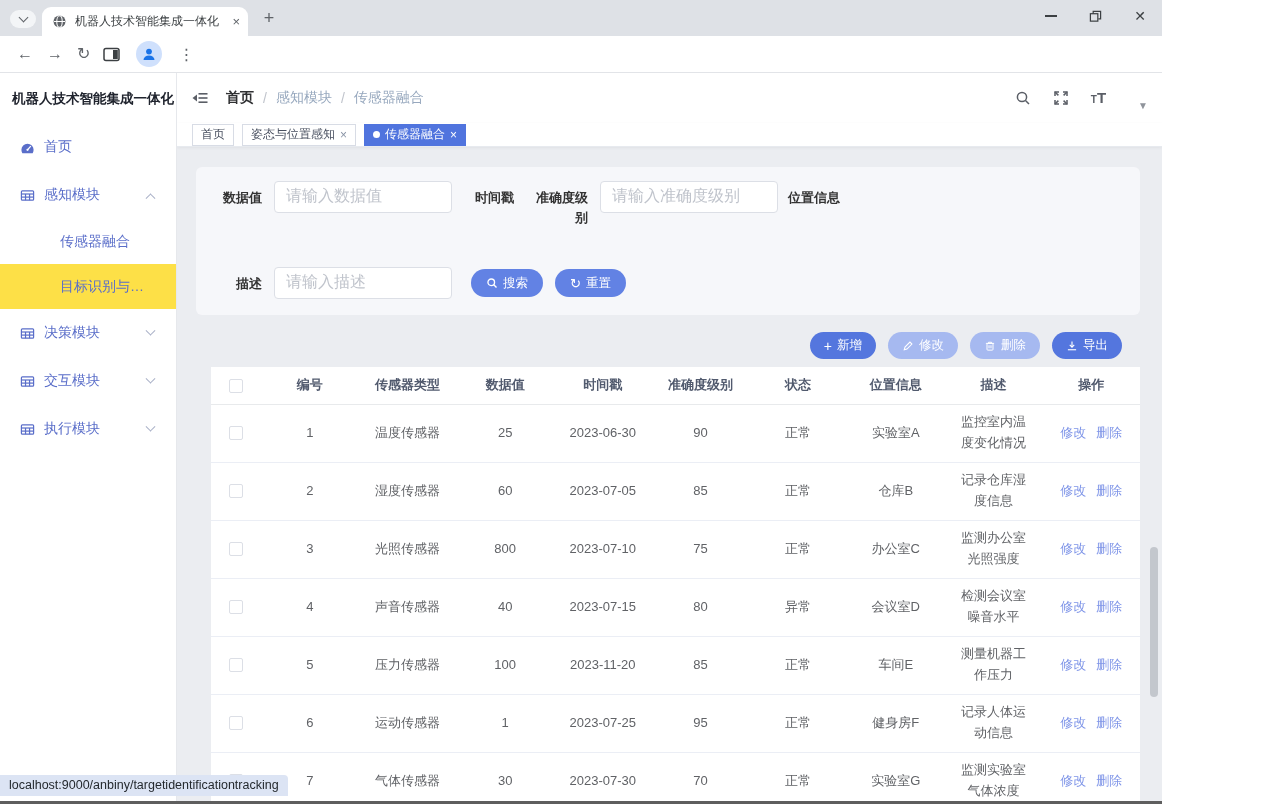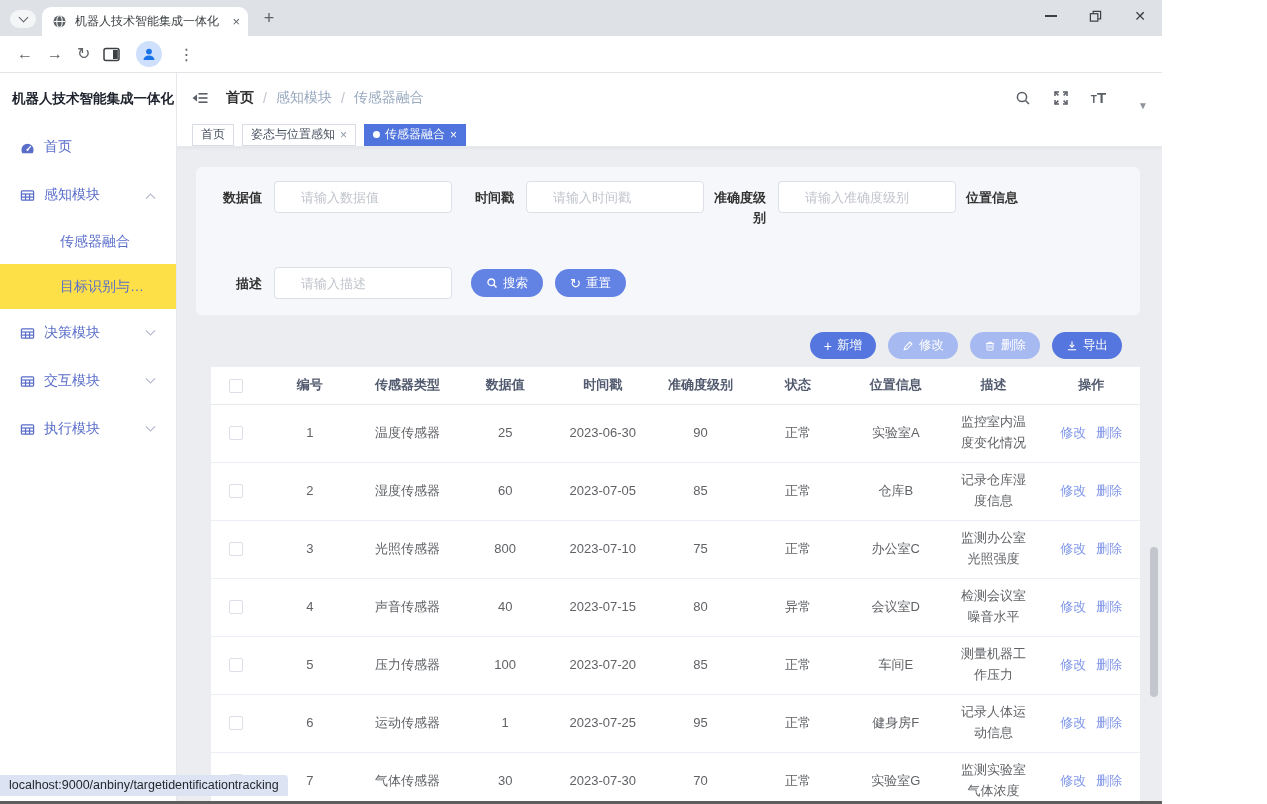--- a/index.html
+++ b/index.html
@@ -62,21 +62,21 @@
   .tag.active{background:#5074de;border-color:#5074de;color:#fff}
   .tag.active .dot{display:inline-block}
   .tag.active .t-close{color:#fff}
 
   .content{flex:1;padding:20px 22px 0 19px;overflow:hidden}
   .search-card{background:#f6f7fa;border-radius:6px;padding:14px 16px 16px 8px}
   .form-row{display:flex;align-items:flex-start}
   .form-row + .form-row{margin-top:40px}
   .form-group{display:flex;align-items:flex-start;margin-right:4px}
   .f-label{width:58px;flex:none;text-align:right;font-size:13px;font-weight:bold;color:#333;line-height:1.5;padding-top:7px;margin-right:12px}
-  .f-input{width:178px;height:32px;background:#fff;border:1px solid #dcdfe6;border-radius:4px;padding:0 26px;font-size:13px;color:#606266;outline:none;font-family:Liberation Sans, sans-serif}
+  .f-input{width:178px;height:32px;background:#fff;border:1px solid #dcdfe6;border-radius:4px;padding:0 11px;font-size:16px;color:#606266;outline:none;font-family:Liberation Mono, monospace}
   .f-input::placeholder{color:#c0c4cc}
   .pill-btn{height:28px;border:none;border-radius:14px;background:#6282e4;color:#fff;font-size:12.5px;
     display:inline-flex;align-items:center;gap:5px;padding:0 15px;cursor:pointer;font-family:inherit}
   .pill-btn.search-btn{margin-left:15px;margin-top:2px}
   .pill-btn.reset-btn{margin-left:12px;margin-top:2px}
 
   .btn-row{margin-top:17px;display:flex;justify-content:flex-end;gap:12px;padding-right:18px}
   .act-btn{height:27px;border:none;border-radius:14px;font-size:12.5px;color:#fff;
     display:inline-flex;align-items:center;gap:5px;padding:0 14px;cursor:pointer;font-family:inherit}
   .act-btn.solid{background:#5476de}
@@ -285,21 +285,20 @@
 
       <div class="content">
         <div class="search-card">
           <div class="form-row" id="form-row1">
               <div class="form-group">
                 <span class="f-label">数据值</span>
                 <input class="f-input" placeholder="请输入数据值" style="">
               </div>
               <div class="form-group">
                 <span class="f-label">时间戳</span>
-                <input class="f-input" placeholder="请输入时间戳" style="">
               </div>
               <div class="form-group">
                 <span class="f-label">准确度级别</span>
                 <input class="f-input" placeholder="请输入准确度级别" style="">
               </div>
               <div class="form-group">
                 <span class="f-label">位置信息</span>
               </div>
             </div>
           <div class="form-row" id="form-row2">
@@ -427,21 +426,21 @@
                   <td>异常</td>
                   <td>会议室D</td>
                   <td>检测会议室噪音水平</td>
                   <td><span class="lnk">修改</span><span class="lnk">删除</span></td>
                 </tr>
                 <tr>
                   <td><span class="cbx"></span></td>
                   <td>5</td>
                   <td>压力传感器</td>
                   <td>100</td>
-                  <td>2023-07-20</td>
+                  <td>2023-11-20</td>
                   <td>85</td>
                   <td>正常</td>
                   <td>车间E</td>
                   <td>测量机器工作压力</td>
                   <td><span class="lnk">修改</span><span class="lnk">删除</span></td>
                 </tr>
                 <tr>
                   <td><span class="cbx"></span></td>
                   <td>6</td>
                   <td>运动传感器</td>

